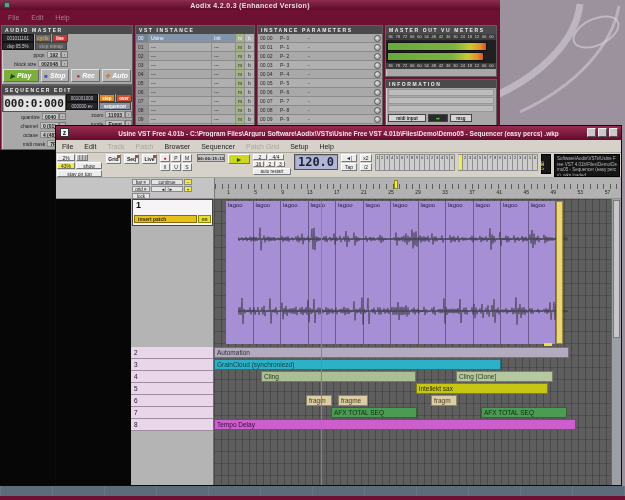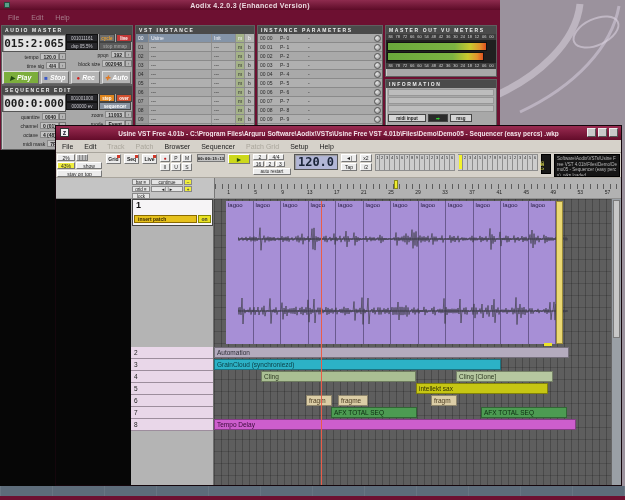--- a/index.html
+++ b/index.html
@@ -107,33 +107,20 @@
       <span>File</span>
       <span>Edit</span>
       <span>Help</span>
     </div>
 
     <div class="abs" style="left:0;top:150px;width:500px;height:336px;background:#060606"></div>
 
     <div class="panel" style="left:1px;top:25px;width:132px;height:60px">
       <div class="p-head">AUDIO MASTER</div>
       <div style="display:flex">
-        <div style="width:64px">
-          <div class="lcd mono" style="height:18px;font-size:11px">015:2:065</div>
-          <div class="vrow">
-              <span class="lab">tempo</span>
-              <span class="val">120.0</span>
-              <span class="spin">↕</span>
-            </div>
-          <div class="vrow">
-              <span class="lab">time sig</span>
-              <span class="val">4/4</span>
-              <span class="spin">↕</span>
-            </div>
-        </div>
         <div style="width:66px">
           <div class="rowflex" style="height:8px">
             <div class="dark" style="width:32px">001011161</div>
             <div class="mbtn" style="width:16px;background:#6e6e6e;color:#e8a030">cycle</div>
             <div class="mbtn" style="width:16px;background:#c23838;color:#fff">live</div>
           </div>
           <div class="rowflex" style="height:8px">
             <div class="dark" style="width:32px">dsp 05.5%</div>
             <div class="mbtn" style="width:32px;background:#5a5a5a;color:#9a9a9a">stop mmap</div>
           </div>

